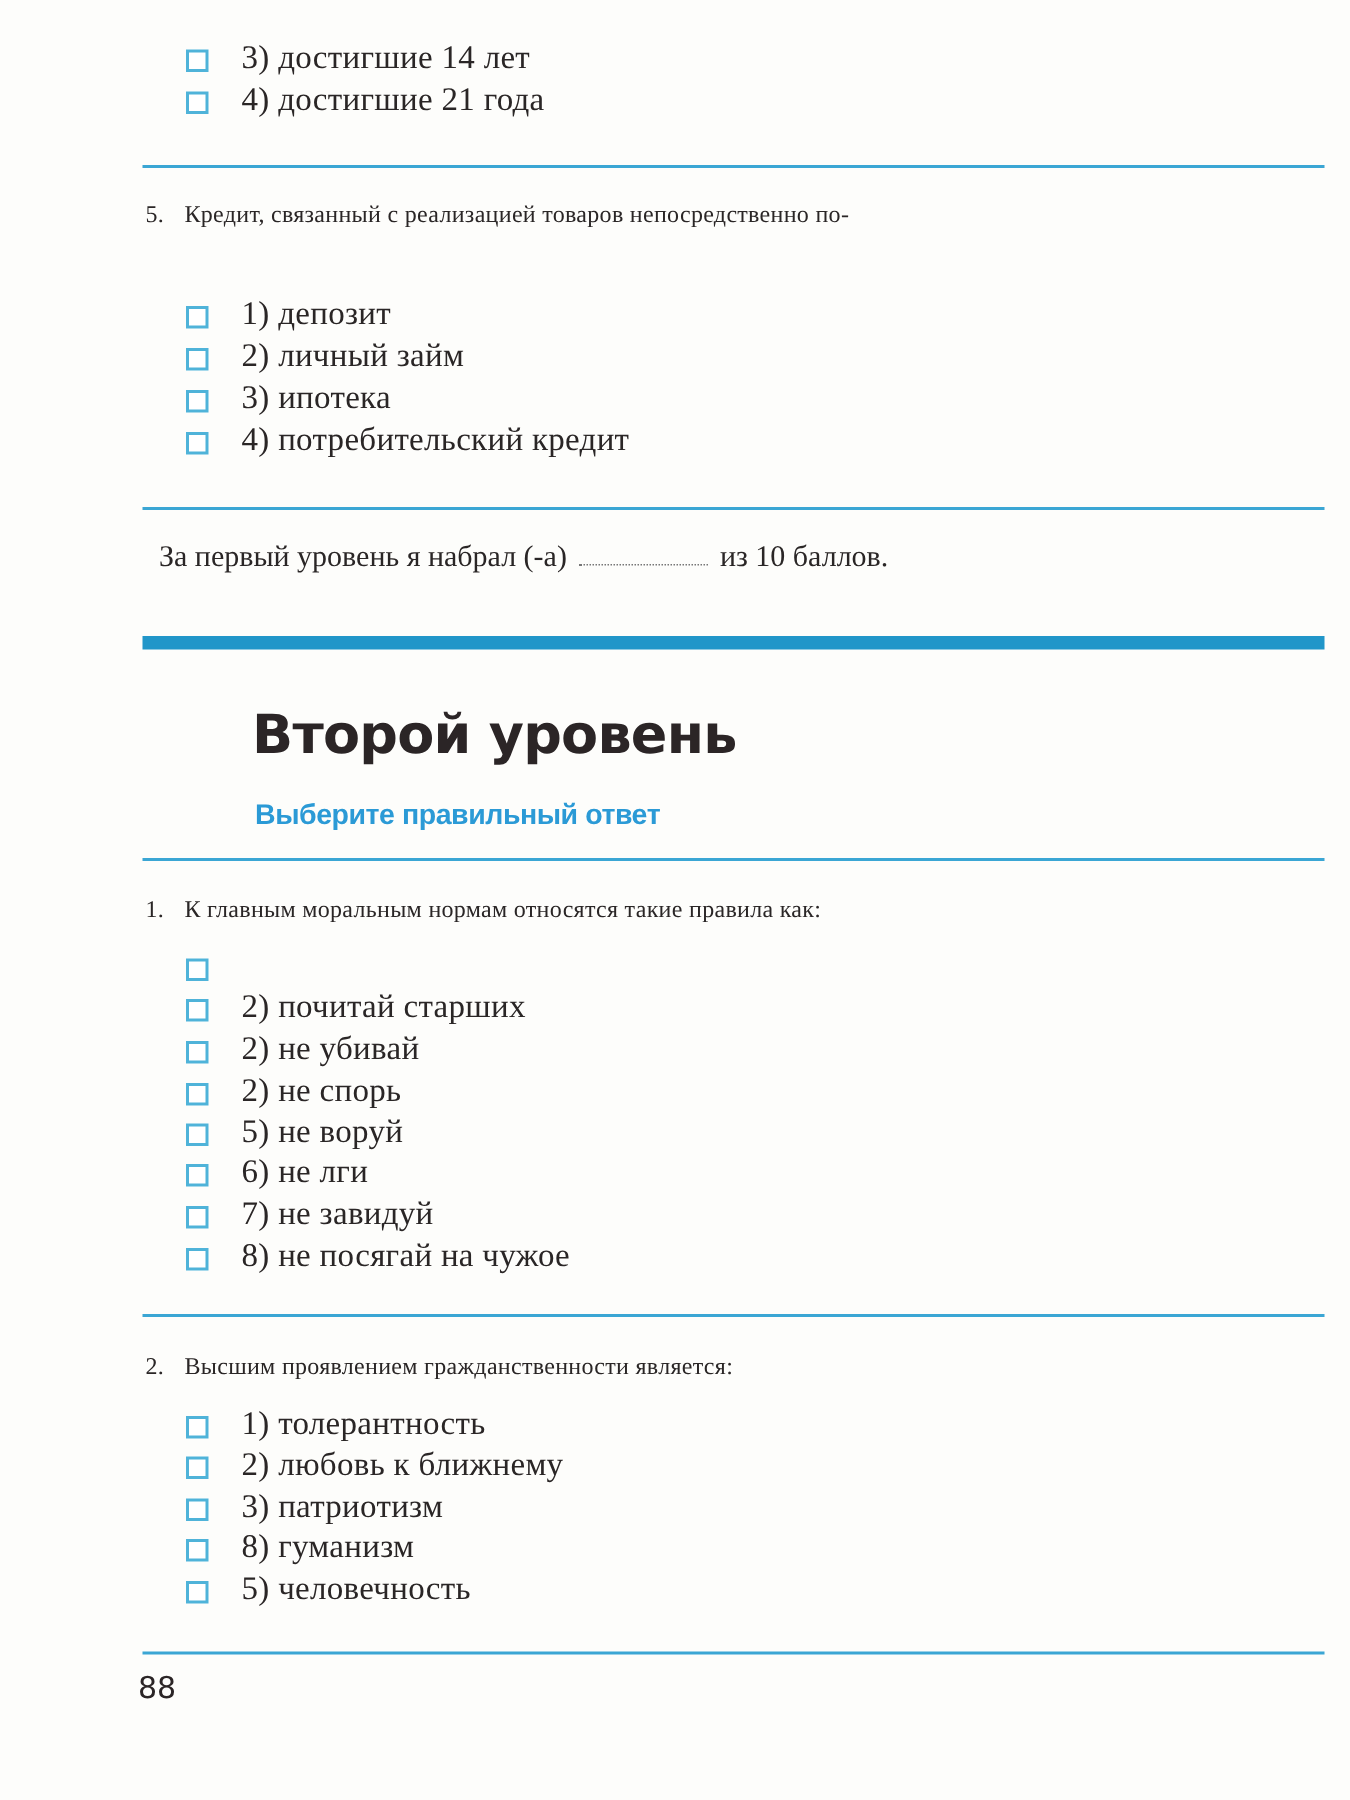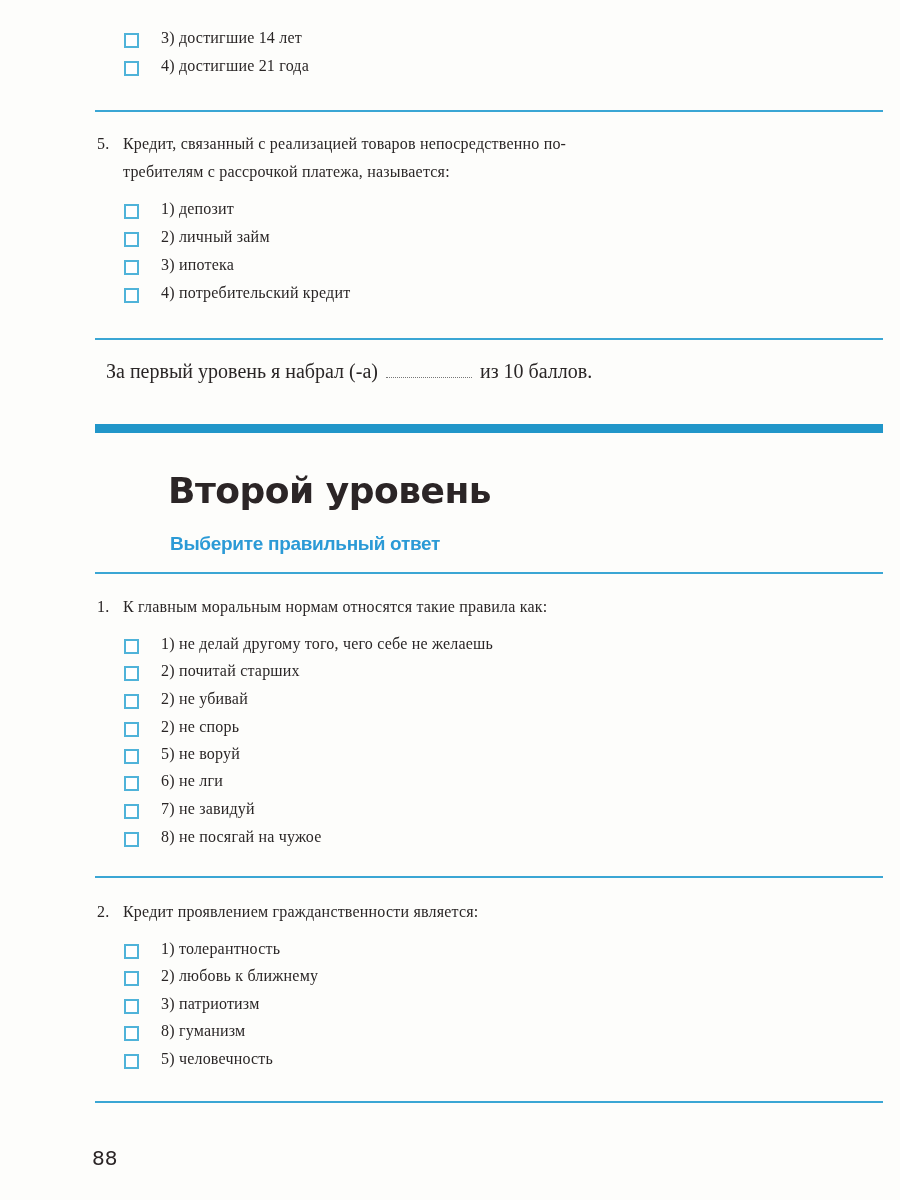--- a/index.html
+++ b/index.html
@@ -6,21 +6,21 @@
   body {
     width: 900px; height: 1200px; overflow: hidden;
     background: #fdfdfb;
     font-family: "DejaVu Serif", serif;
     color: #2a2626;
     position: relative;
   }
   .opt {
     position: absolute; left: 124px; height: 24px;
     display: flex; align-items: center;
-    font-size: 16px; font-family: "Liberation Serif", serif;
+    font-size: 22px; font-family: "Liberation Serif", serif;
     letter-spacing: 0.2px;
   }
   .cb {
     width: 15px; height: 15px; border: 2px solid #4fb3d9;
     box-sizing: border-box; margin-right: 22px; margin-top: 4px;
     background: #fff;
   }
   .rule { position: absolute; left: 95px; width: 788px; height: 2px; background: #3ba6d4; }
   .rule.thick { height: 9px; background: #2196c9; }
   .q {
@@ -40,40 +40,39 @@
     font-family: Liberation Sans, sans-serif; font-weight: bold; font-size: 19px;
     color: #2b9ad6; letter-spacing: -0.3px;
   }
   .score {
     position: absolute; left: 106px; top: 360px;
     font-family: "Liberation Serif", serif; font-size: 20px;
   }
   .blank { display: inline-block; width: 86px; border-bottom: 1px dotted #777; margin: 0 8px; height: 14px; }
   .pagenum {
     position: absolute; left: 92px; top: 1113px;
-    font-family: "DejaVu Sans", sans-serif; font-size: 20px; color: #2b2526; margin-top: 33px;
+    font-family: "DejaVu Sans", sans-serif; font-size: 20px; color: #2b2526;
   }
 </style>
 </head>
 <body>
 
 <div class="opt" style="top:26px">
   <span class="cb"></span>
   <span>3) достигшие 14 лет</span>
 </div>
 <div class="opt" style="top:54px">
   <span class="cb"></span>
   <span>4) достигшие 21 года</span>
 </div>
 
 <div class="rule" style="top:110px"></div>
 
 <div class="q" style="top:130px">
   <div><span class="num">5.</span><span>Кредит, связанный с реализацией товаров непосредственно по-</span></div>
-  <div class="cont">требителям с рассрочкой платежа, называется:</div>
 </div>
 <div class="opt" style="top:197px">
   <span class="cb"></span>
   <span>1) депозит</span>
 </div>
 <div class="opt" style="top:225px">
   <span class="cb"></span>
   <span>2) личный займ</span>
 </div>
 <div class="opt" style="top:253px">
@@ -96,21 +95,20 @@
 <div class="h2">Второй уровень</div>
 <div class="h3">Выберите правильный ответ</div>
 
 <div class="rule" style="top:572px"></div>
 
 <div class="q" style="top:593px">
   <div><span class="num">1.</span><span>К главным моральным нормам относятся такие правила как:</span></div>
 </div>
 <div class="opt" style="top:632px">
     <span class="cb"></span>
-    <span>1) не делай другому того, чего себе не желаешь</span>
   </div>
 <div class="opt" style="top:659px">
     <span class="cb"></span>
     <span>2) почитай старших</span>
   </div>
 <div class="opt" style="top:687px">
     <span class="cb"></span>
     <span>2) не убивай</span>
   </div>
 <div class="opt" style="top:715px">
@@ -130,21 +128,21 @@
     <span>7) не завидуй</span>
   </div>
 <div class="opt" style="top:825px">
     <span class="cb"></span>
     <span>8) не посягай на чужое</span>
   </div>
 
 <div class="rule" style="top:876px"></div>
 
 <div class="q" style="top:898px">
-  <div><span class="num">2.</span><span>Кредит проявлением гражданственности является:</span></div>
+  <div><span class="num">2.</span><span>Высшим проявлением гражданственности является:</span></div>
 </div>
 <div class="opt" style="top:937px">
     <span class="cb"></span>
     <span>1) толерантность</span>
   </div>
 <div class="opt" style="top:964px">
     <span class="cb"></span>
     <span>2) любовь к ближнему</span>
   </div>
 <div class="opt" style="top:992px">

